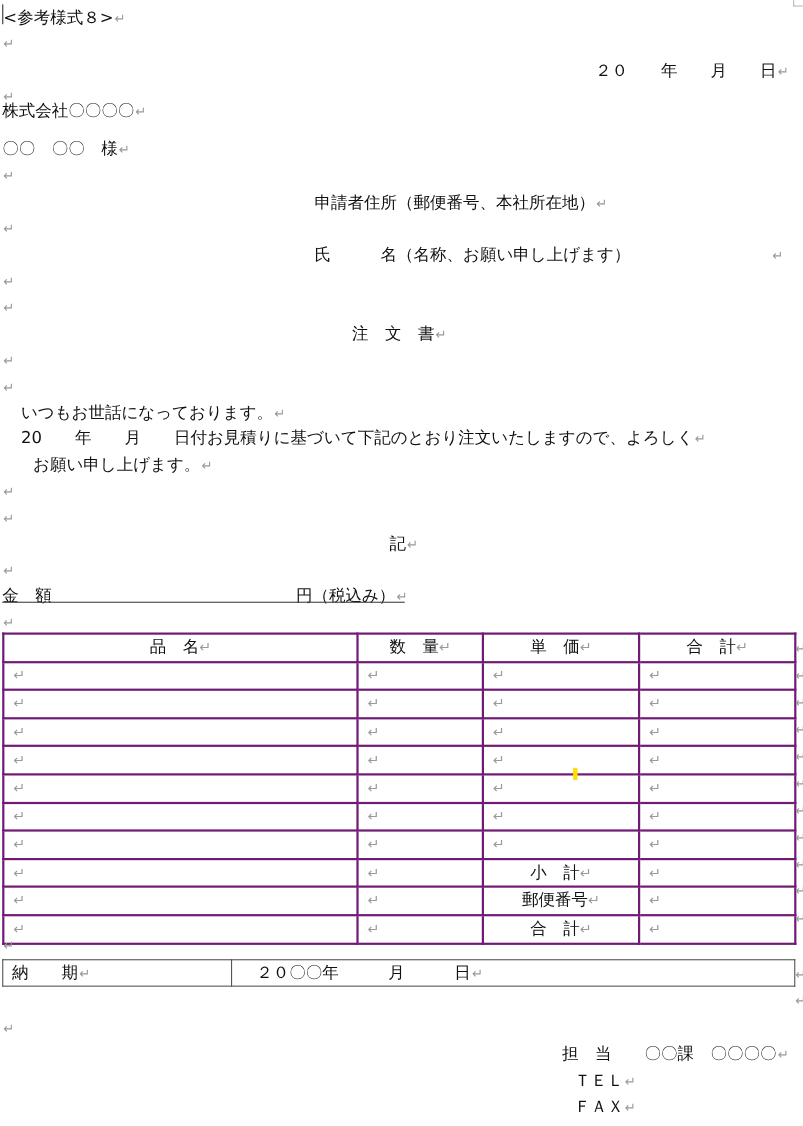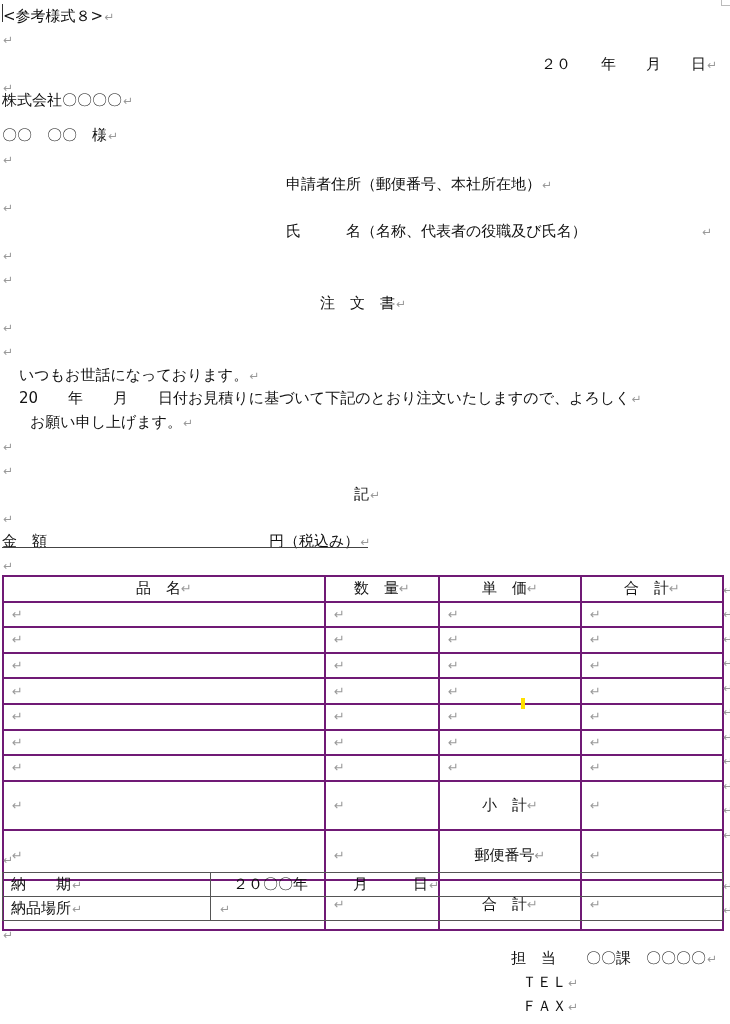--- a/index.html
+++ b/index.html
@@ -5,21 +5,21 @@
   html, body { margin:0; padding:0; background:#ffffff; }
   body { width:730px; height:1024px; position:relative; overflow:hidden;
          font-family:"DejaVu Sans", "Liberation Sans", sans-serif; color:#111; font-size:15px; }
   .abs { position:absolute; white-space:pre; line-height:20px;text-align:center; }
   .pm { color:#9a9a9a; font-size:12px; margin-left:1px; }
   .caret { position:absolute; left:2px; top:4px; width:1px; height:18px; background:#333; }
   .corner { position:absolute; right:0; top:0; width:8px; height:5px; border-left:1px solid #bbb; border-bottom:1px solid #bbb; }
   .amount-line { position:absolute; left:2px; top:547px; width:366px; height:1px; background:#444; }
   table.items { position:absolute; left:2px; top:575px; border-collapse:collapse; table-layout:fixed; }
   table.items td { border:2px solid #701a75; height:23.6px; padding:0 0 0 8px; font-size:15px; line-height:20px; white-space:pre; }
-  table.items td.c { text-align:center; padding:12px; }
+  table.items td.c { text-align:center; padding:0; }
   table.items td.h { text-align:center; padding:0; }
   table.items td .pm { margin-left:0; font-size:13px; }
   .row-end { position:absolute; left:723px; color:#9a9a9a; font-size:12px; }
   table.delivery { position:absolute; left:2px; top:872px; border-collapse:collapse; table-layout:fixed; }
   table.delivery td { border:1px solid #555; height:23px; padding:0 0 0 8px; font-size:15px; line-height:20px; white-space:pre; }
   .highlight { position:absolute; left:521px; top:698px; width:4px; height:11px; background:#ffe000; }
 </style>
 </head>
 <body>
 
@@ -32,21 +32,21 @@
 <div class="abs" style="left:541px;top:54px;"><span>２０　　年　　月　　日</span><span class="pm">↵</span></div>
 <div class="abs pm" style="left:2px;top:78px;">↵</div>
 
 <div class="abs" style="left:2px;top:90px;"><span>株式会社〇〇〇〇</span><span class="pm">↵</span></div>
 <div class="abs" style="left:2px;top:125px;"><span>〇〇　〇〇　様</span><span class="pm">↵</span></div>
 <div class="abs pm" style="left:2px;top:150px;">↵</div>
 
 <div class="abs" style="left:286px;top:174px;"><span>申請者住所（郵便番号、本社所在地）</span><span class="pm">↵</span></div>
 <div class="abs pm" style="left:2px;top:198px;">↵</div>
 
-<div class="abs" style="left:286px;top:221px;"><span>氏　　　名（名称、代表者の役職及び氏名）</span></div>
+<div class="abs" style="left:286px;top:221px;"><span>氏　　　名（名称、お願い申し上げます）</span></div>
 <div class="abs pm" style="left:701px;top:222px;">↵</div>
 <div class="abs pm" style="left:2px;top:246px;">↵</div>
 <div class="abs pm" style="left:2px;top:270px;">↵</div>
 
 <div class="abs" style="left:320px;top:293px;"><span>注　文　書</span><span class="pm">↵</span></div>
 <div class="abs pm" style="left:2px;top:318px;">↵</div>
 <div class="abs pm" style="left:2px;top:342px;">↵</div>
 
 <div class="abs" style="left:19px;top:365px;"><span>いつもお世話になっております。</span><span class="pm">↵</span></div>
 <div class="abs" style="left:19px;top:388px;"><span>20　　年　　月　　日付お見積りに基づいて下記のとおり注文いたしますので、よろしく</span><span class="pm">↵</span></div>
@@ -158,24 +158,20 @@
 <table class="delivery">
   <colgroup>
       <col style="width:208px">
       <col style="width:512px">
     </colgroup>
   <tbody>
       <tr>
     <td><span>納　　期</span><span class="pm">↵</span></td>
     <td style="padding-left:22px;"><span>２０〇〇年　　　月　　　日</span><span class="pm">↵</span></td>
   </tr>
-  <tr>
-    <td><span>納品場所</span><span class="pm">↵</span></td>
-    <td><span></span><span class="pm">↵</span></td>
-  </tr>
 </tbody>
   </table>
 <div class="abs row-end" style="top:876px;">↵</div>
 <div class="abs row-end" style="top:900px;">↵</div>
 
 <div class="abs pm" style="left:2px;top:925px;">↵</div>
 
 <div class="abs" style="left:511px;top:948px;"><span>担　当　　〇〇課　〇〇〇〇</span><span class="pm">↵</span></div>
 <div class="abs" style="left:522px;top:972px;"><span>ＴＥＬ</span><span class="pm">↵</span></div>
 <div class="abs" style="left:522px;top:996px;"><span>ＦＡＸ</span><span class="pm">↵</span></div>

